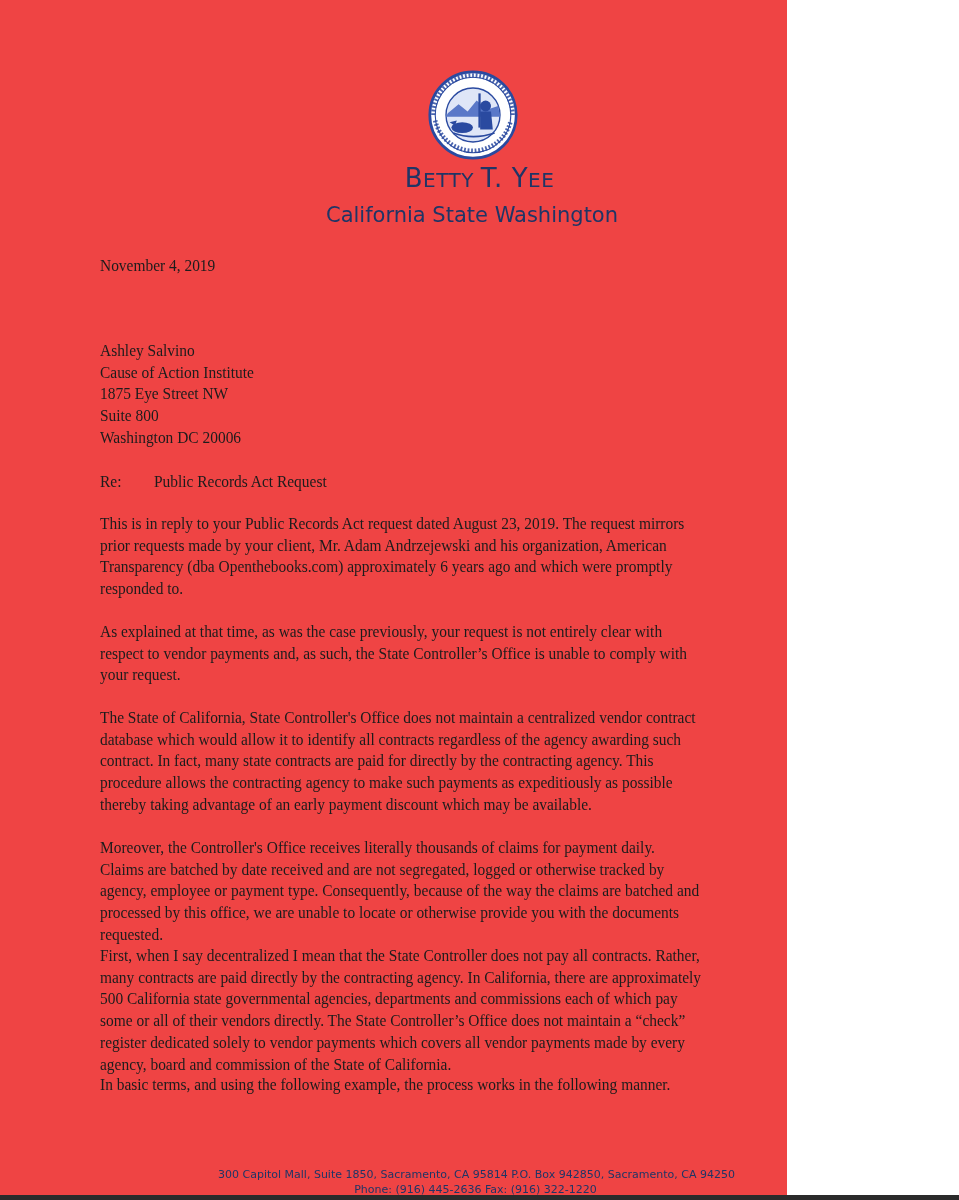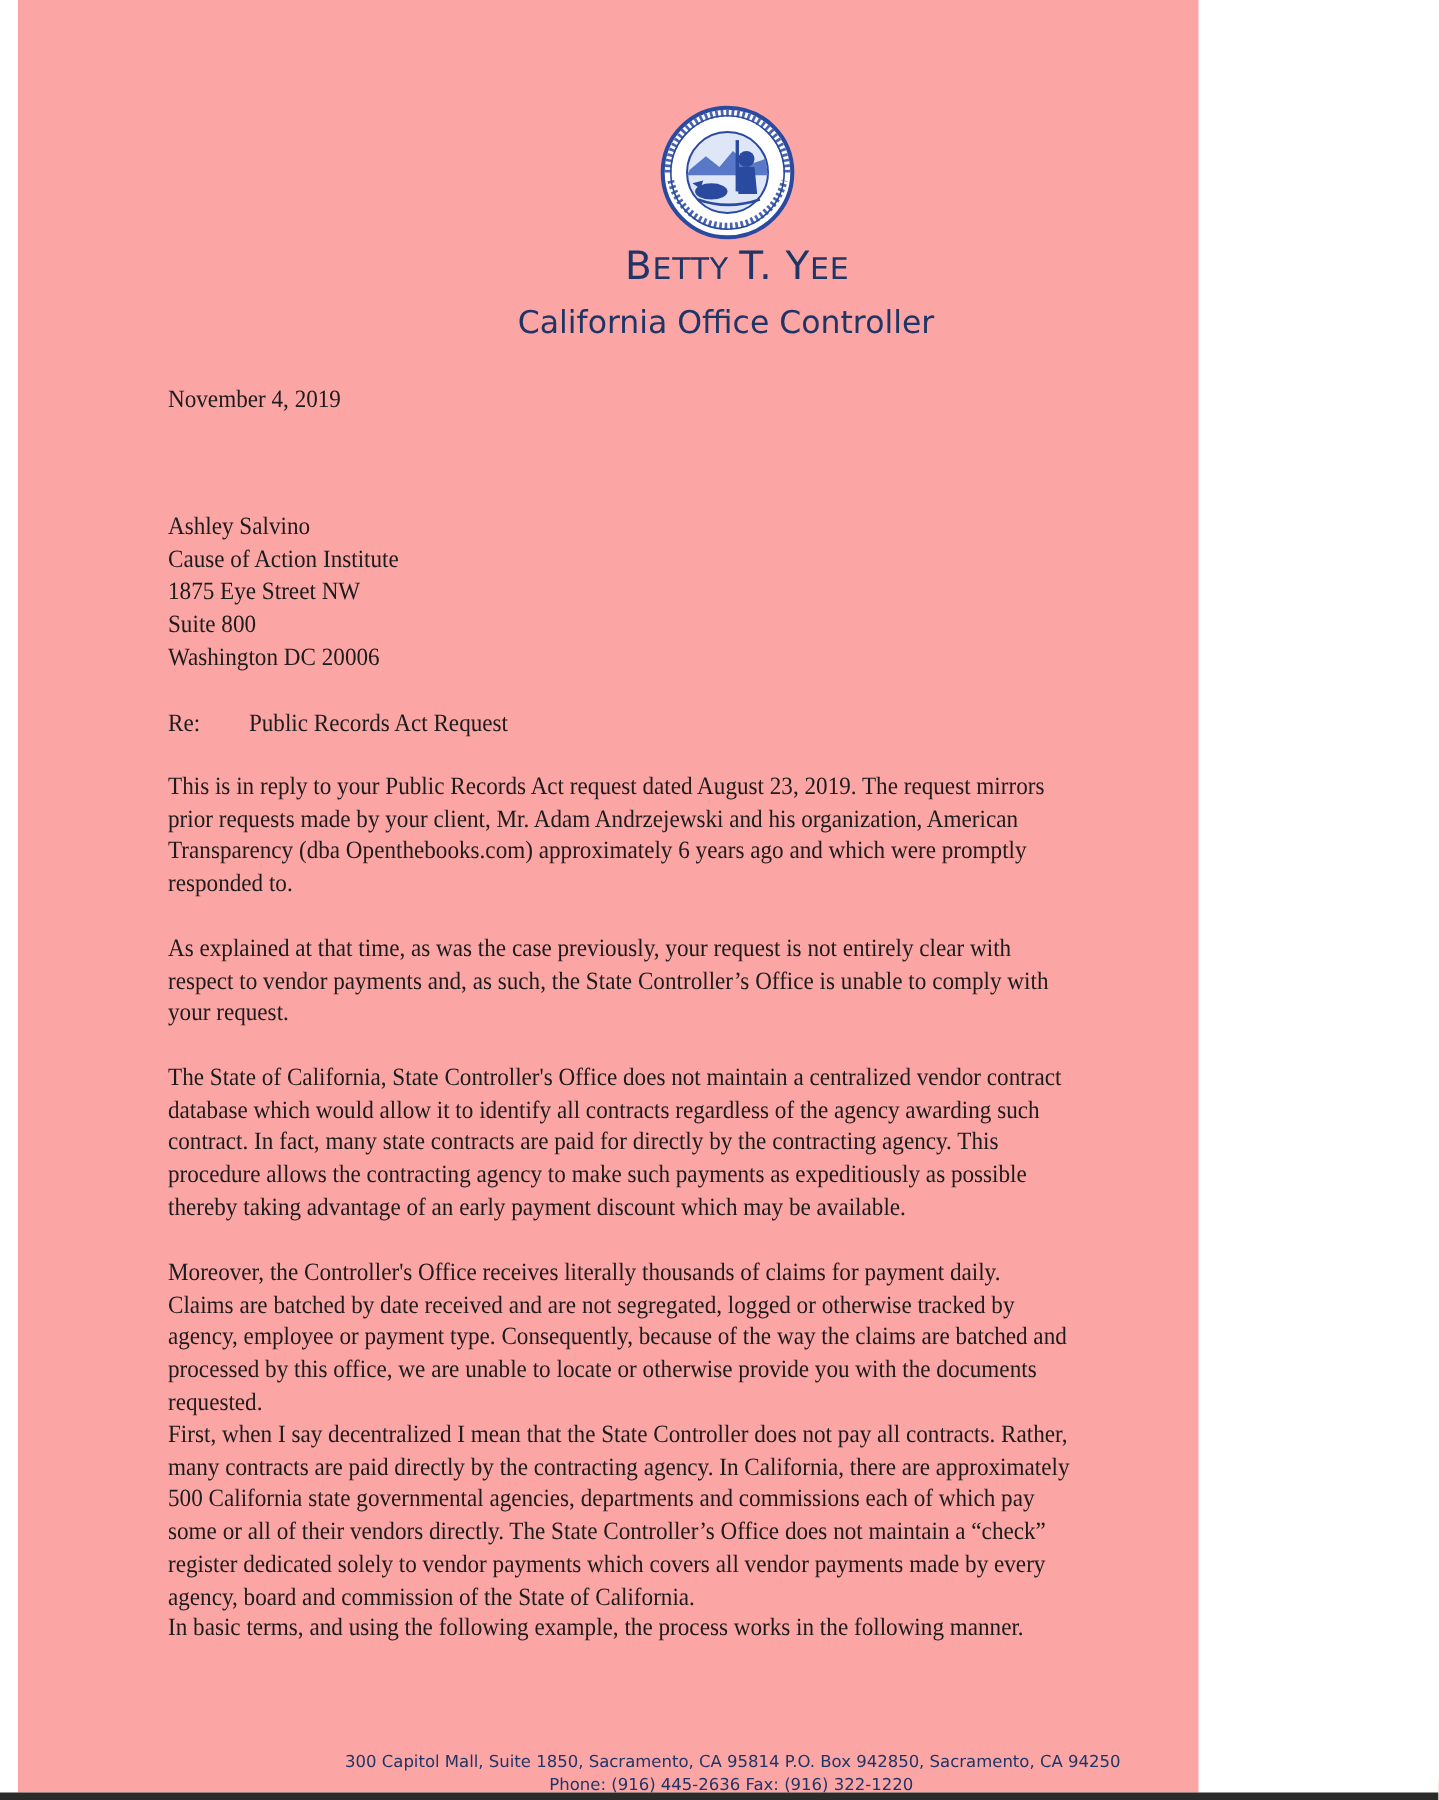--- a/index.html
+++ b/index.html
@@ -10,24 +10,24 @@
     body {
       width: 959px;
       height: 1200px;
       position: relative;
       overflow: hidden;
       font-family: "Liberation Serif", "DejaVu Serif", serif;
       color: #1a1a1a;
     }
     .page {
       position: absolute;
-      left: 12px; top: 0;
+      left: 0; top: 0;
       width: 787px;
       height: 1195px;
-      background: #fca5a5;
+      background: #ef4444;
     }
     .letterhead {
       position: absolute;
       left: 0; top: 0;
       width: 959px;
       text-align: center;
     }
     .seal {
       position: absolute;
       left: 428px;
@@ -113,21 +113,21 @@
       <rect x="56" y="26" width="2.5" height="38" fill="#2a4aa0"></rect>
       <circle cx="64" cy="40" r="6" fill="#2a4aa0"></circle>
       <path d="M58 46 L70 46 L72 66 L58 66 Z" fill="#2a4aa0"></path>
       <ellipse cx="38" cy="64" rx="12" ry="6" fill="#2a4aa0"></ellipse>
       <path d="M24 58 L32 56 L30 62 Z" fill="#2a4aa0"></path>
       <path d="M28 70 Q50 78 74 70" fill="none" stroke="#2a4aa0" stroke-width="2"></path>
     </svg>
     <div class="lh-name">
       <span>B</span><span class="sc">ETTY </span><span>T. Y</span><span class="sc">EE</span>
     </div>
-    <div class="lh-title">California Office Controller</div>
+    <div class="lh-title">California State Washington</div>
   </div>
 
   <div class="text date">November 4, 2019</div>
 
   <div class="text address">
     <span class="line">Ashley Salvino</span>
     <span class="line">Cause of Action Institute</span>
     <span class="line">1875 Eye Street NW</span>
     <span class="line">Suite 800</span>
     <span class="line">Washington DC  20006</span>

